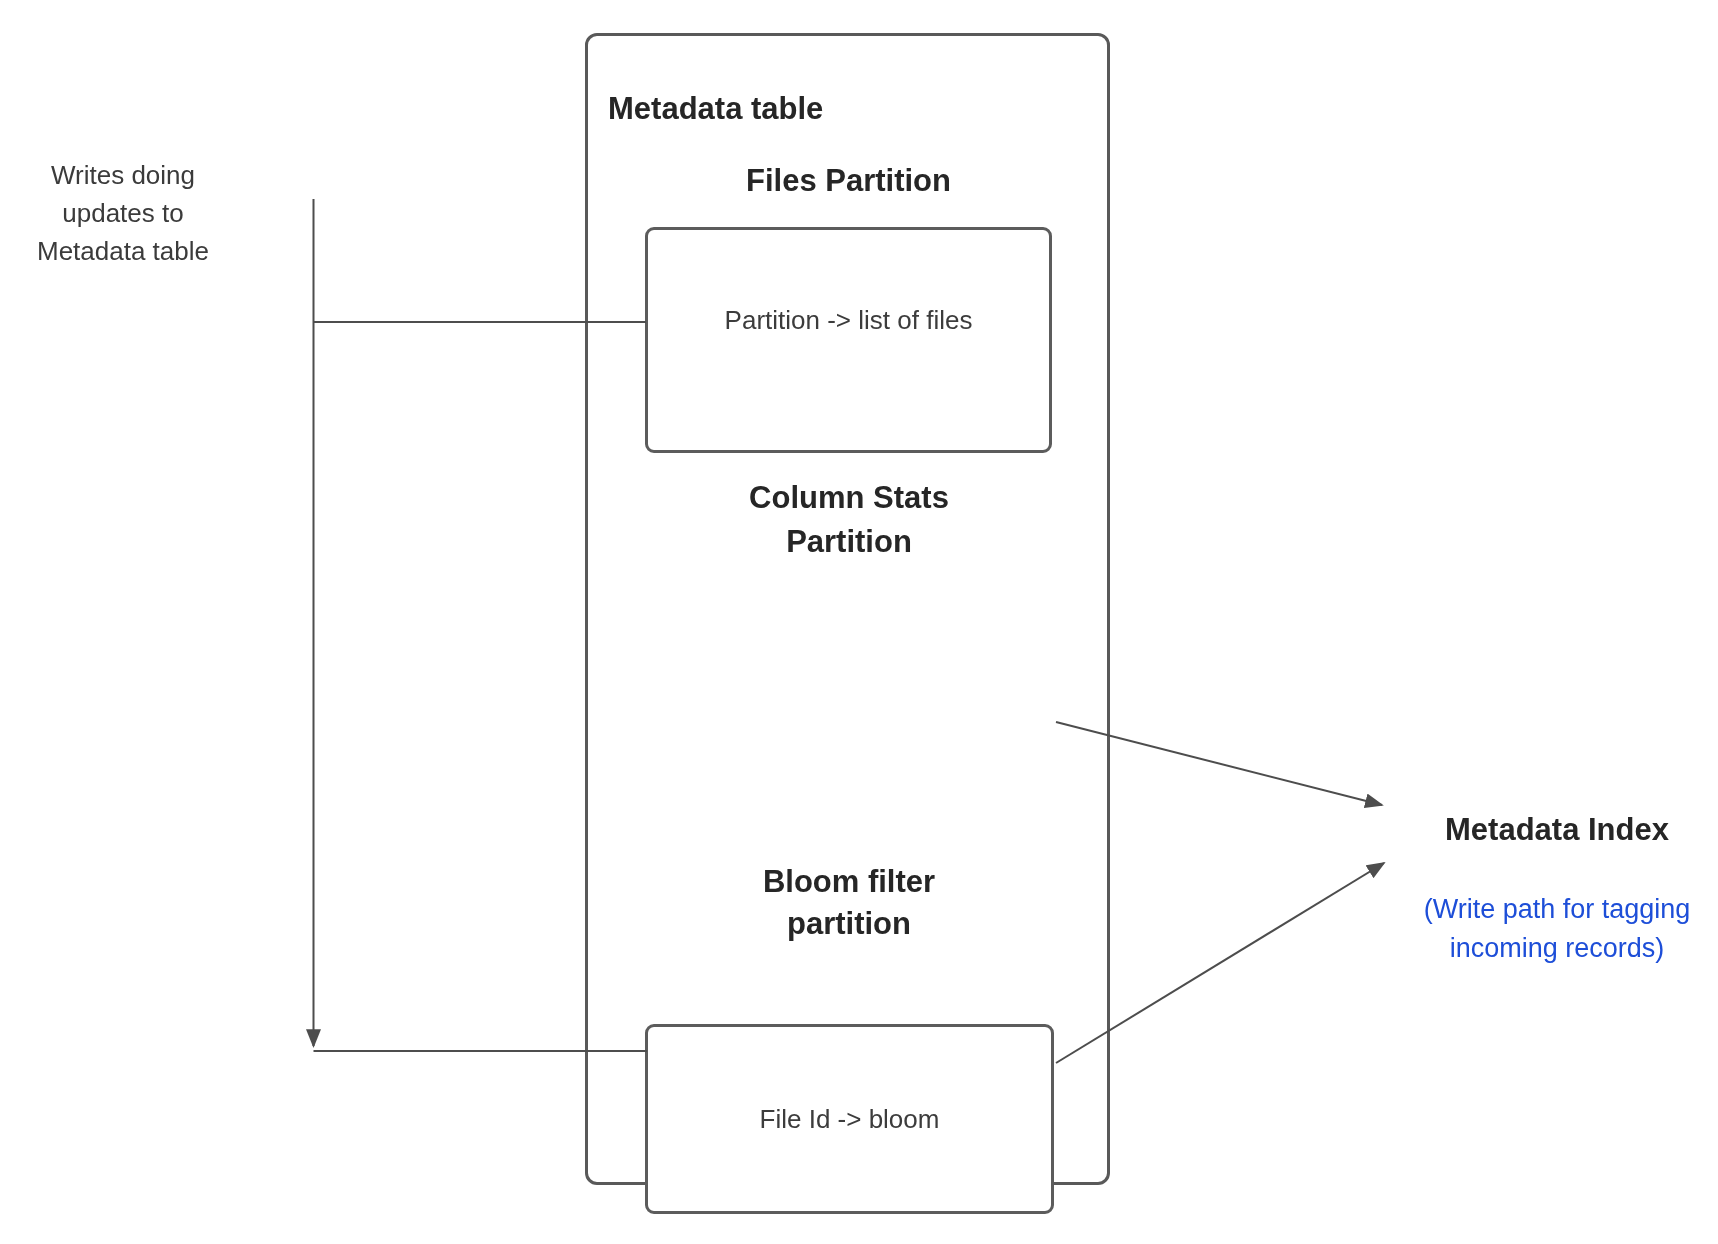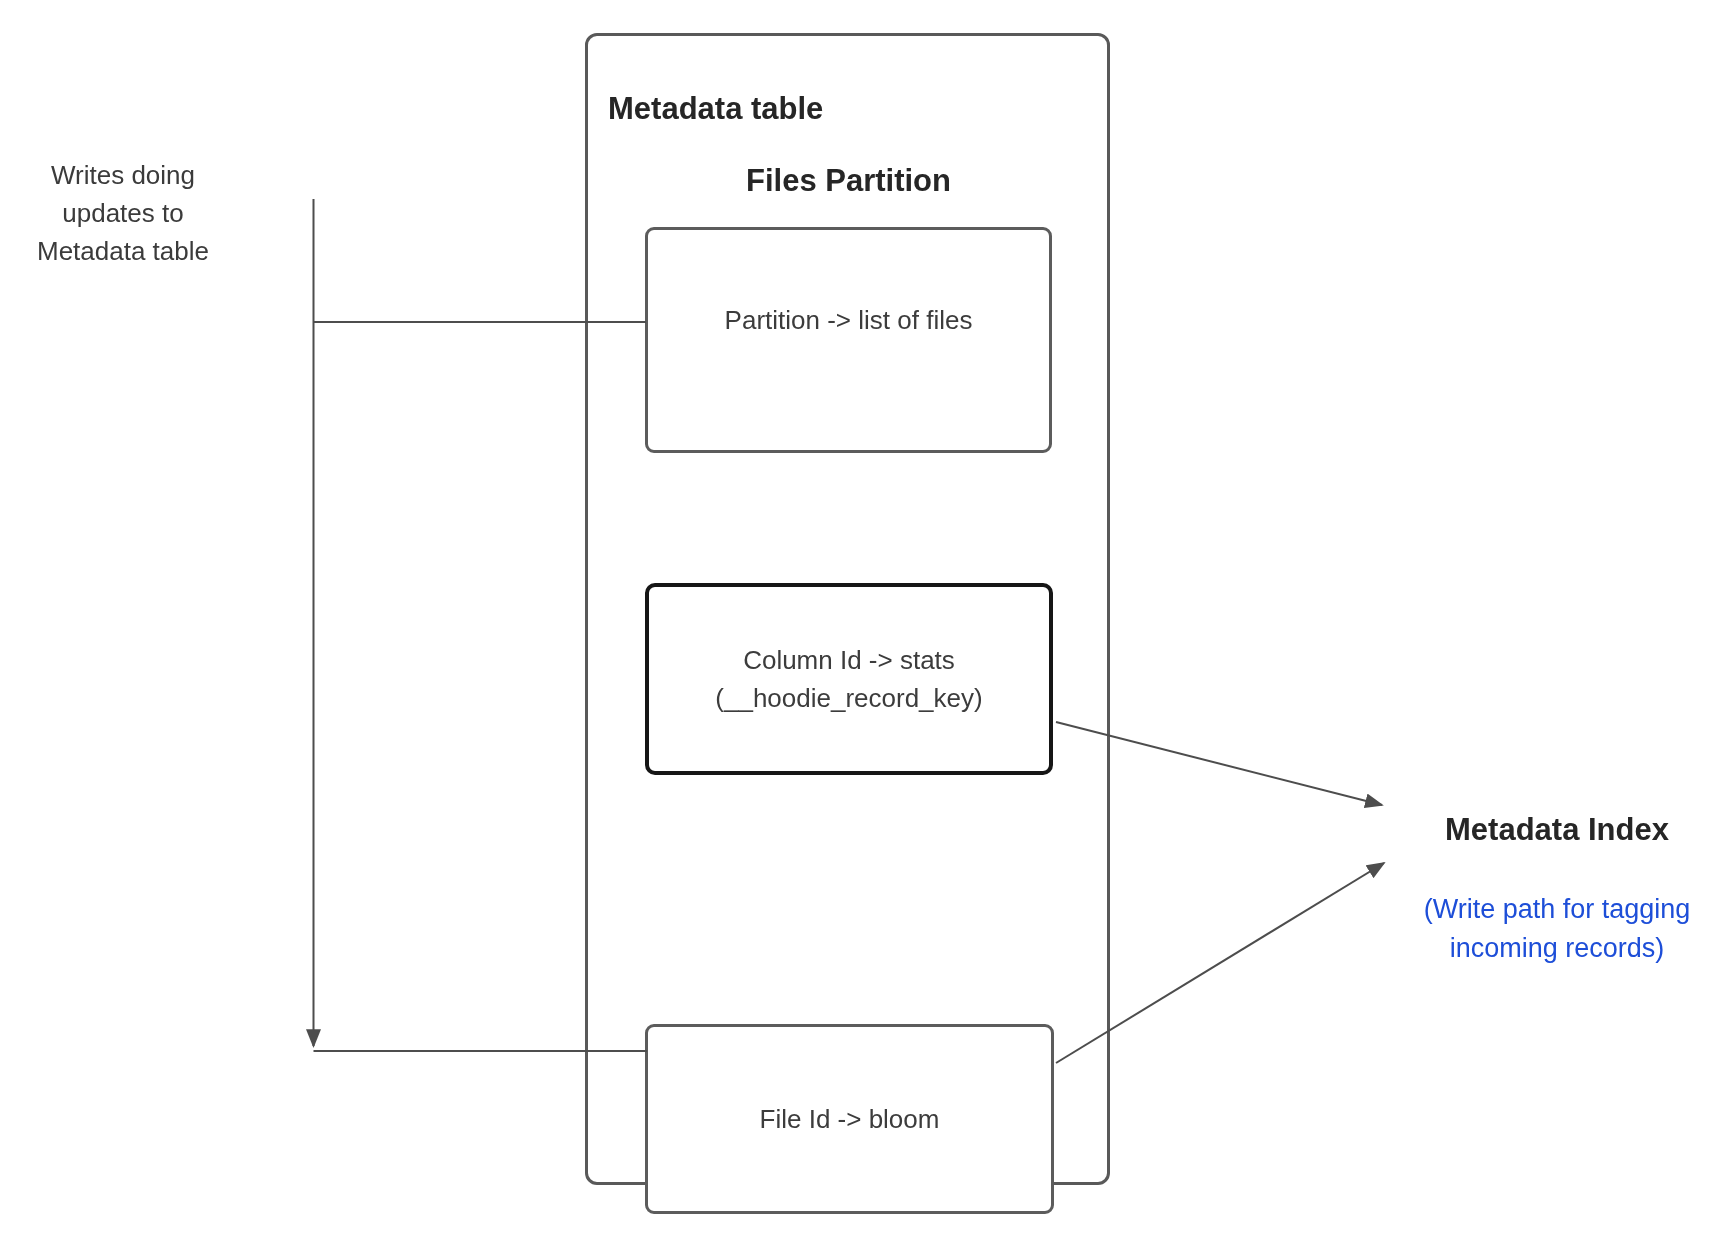--- a/index.html
+++ b/index.html
@@ -87,25 +87,23 @@
 
   <div class="abs outer-box"></div>
 
   <div class="abs heading table-title">Metadata table</div>
 
   <div class="abs heading files-head">Files Partition</div>
   <div class="abs part-box files-box">
     <span>Partition -&gt; list of files</span>
   </div>
 
-  <div class="abs part-box stats-box">
-    <span>Column Id  -&gt; stats</span>
-    <span>(__hoodie_record_key)</span>
-  </div>
+  <div class="abs heading stats-head">Column Stats Partition</div>
 
+  <div class="abs heading bloom-head">Bloom filter partition</div>
   <div class="abs part-box bloom-box">
     <span>File Id -&gt; bloom</span>
   </div>
 
   <div class="abs index-block">
     <div class="index-title">Metadata Index</div>
     <div class="index-sub">(Write path for tagging incoming records)</div>
   </div>
 
   <svg id="connectors" width="1718" height="1244" viewBox="0 0 1718 1244">

